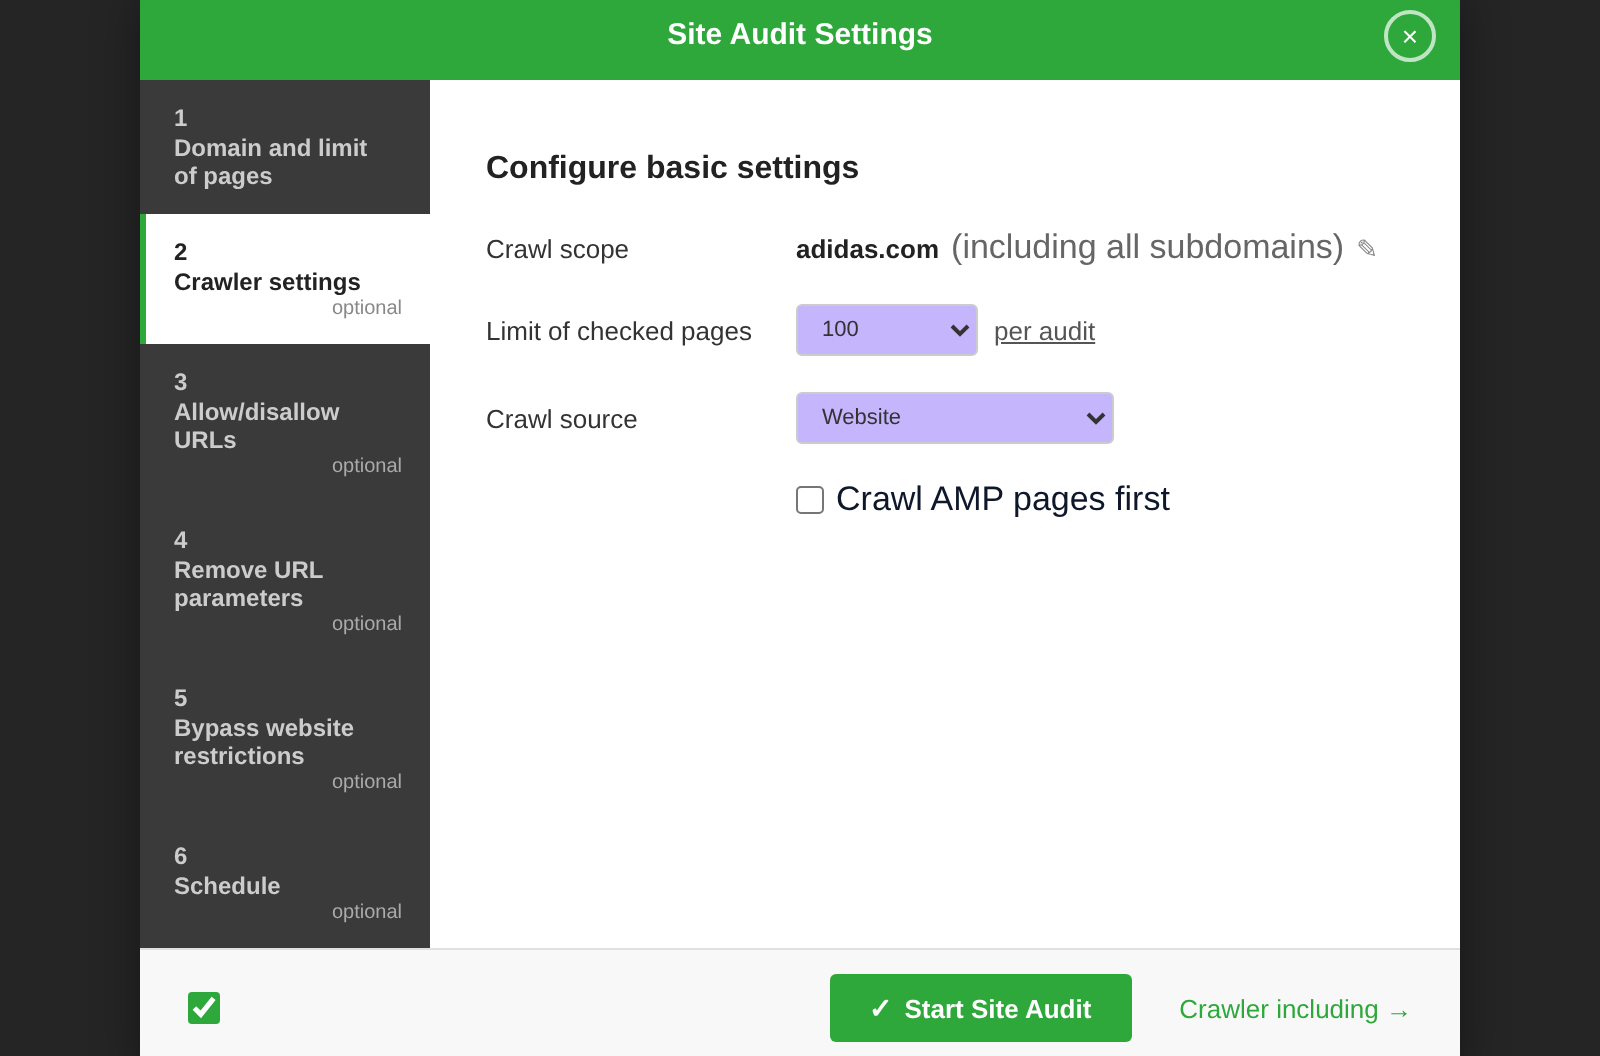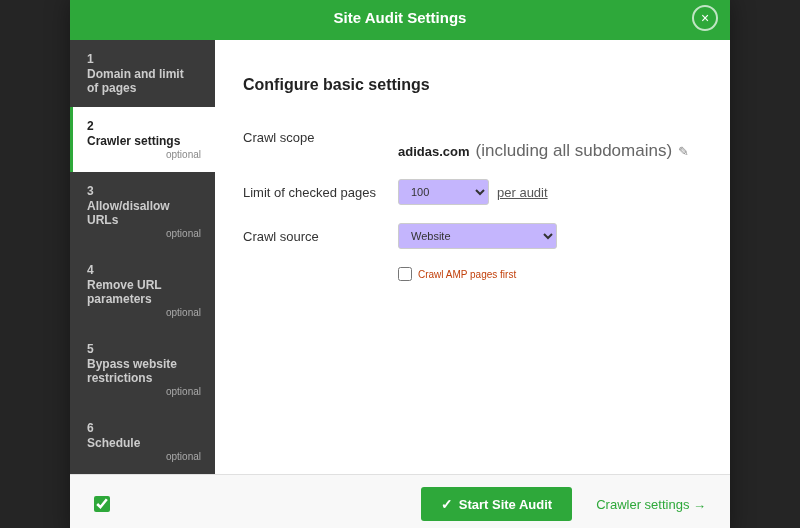--- a/index.html
+++ b/index.html
@@ -132,21 +132,20 @@
       width: 155px;
       color: #333;
       font-size: 13px;
       flex-shrink: 0;
     }
 
     .crawl-scope-value {
       display: flex;
       align-items: center;
       gap: 6px;
-      margin-top: 27px;
     }
 
     .domain-name {
       font-weight: bold;
       color: #222;
       font-size: 13px;
     }
 
     .domain-sub {
       color: #666;
@@ -185,22 +184,22 @@
       margin-top: 4px;
     }
 
     .checkbox-row input[type="checkbox"] {
       width: 14px;
       height: 14px;
       cursor: pointer;
     }
 
     .checkbox-label {
-      font-size: 10px;
-      color: #c2410c;
+      font-size: 17px;
+      color: #0f172a;
     }
 
     .dialog-footer {
       background: #f8f8f8;
       border-top: 1px solid #e0e0e0;
       padding: 12px 24px;
       display: flex;
       align-items: center;
       justify-content: space-between;
     }
@@ -354,18 +353,18 @@
   <div class="dialog-footer">
     <div class="footer-left">
       <input type="checkbox" class="footer-checkbox" id="email-notify" checked="" style="">
     </div>
     <div class="footer-right">
       <button class="start-btn">
         <span class="check-icon">✓</span>
         <span>Start Site Audit</span>
       </button>
       <a class="crawler-link" href="#">
-        <span>Crawler settings →</span>
+        <span>Crawler including →</span>
       </a>
     </div>
   </div>
 
 </div>
 
 </body></html>

